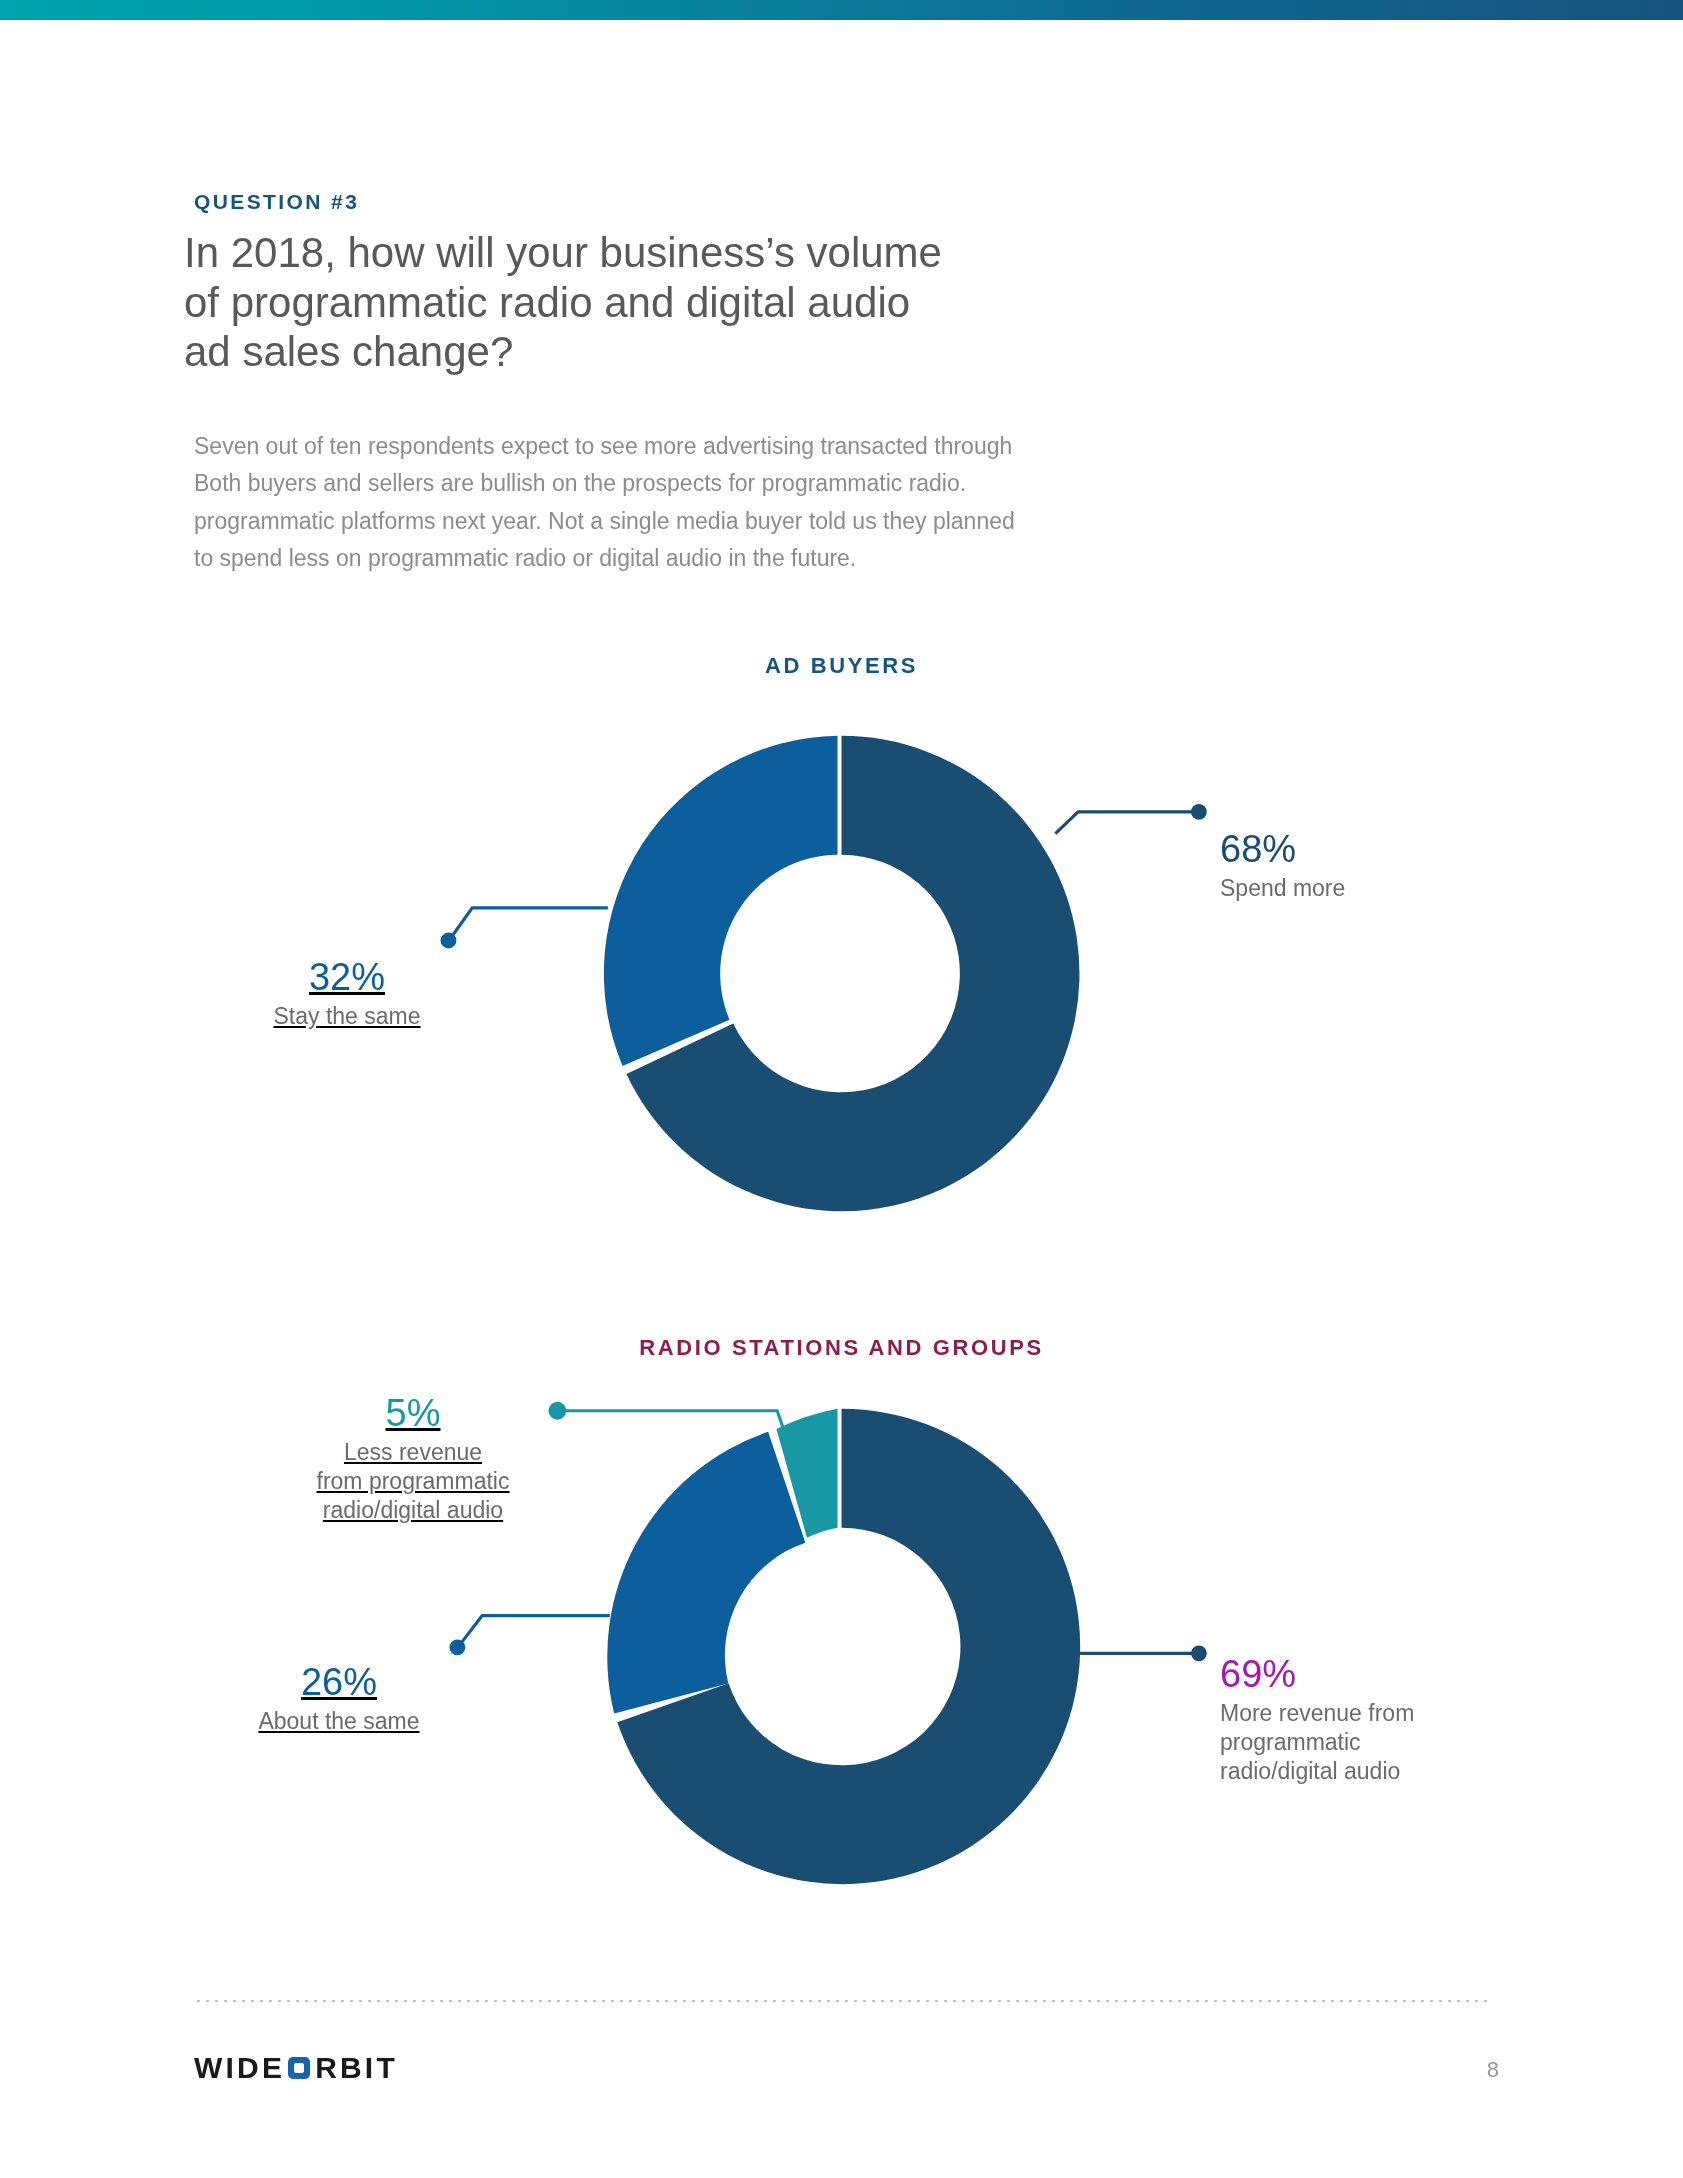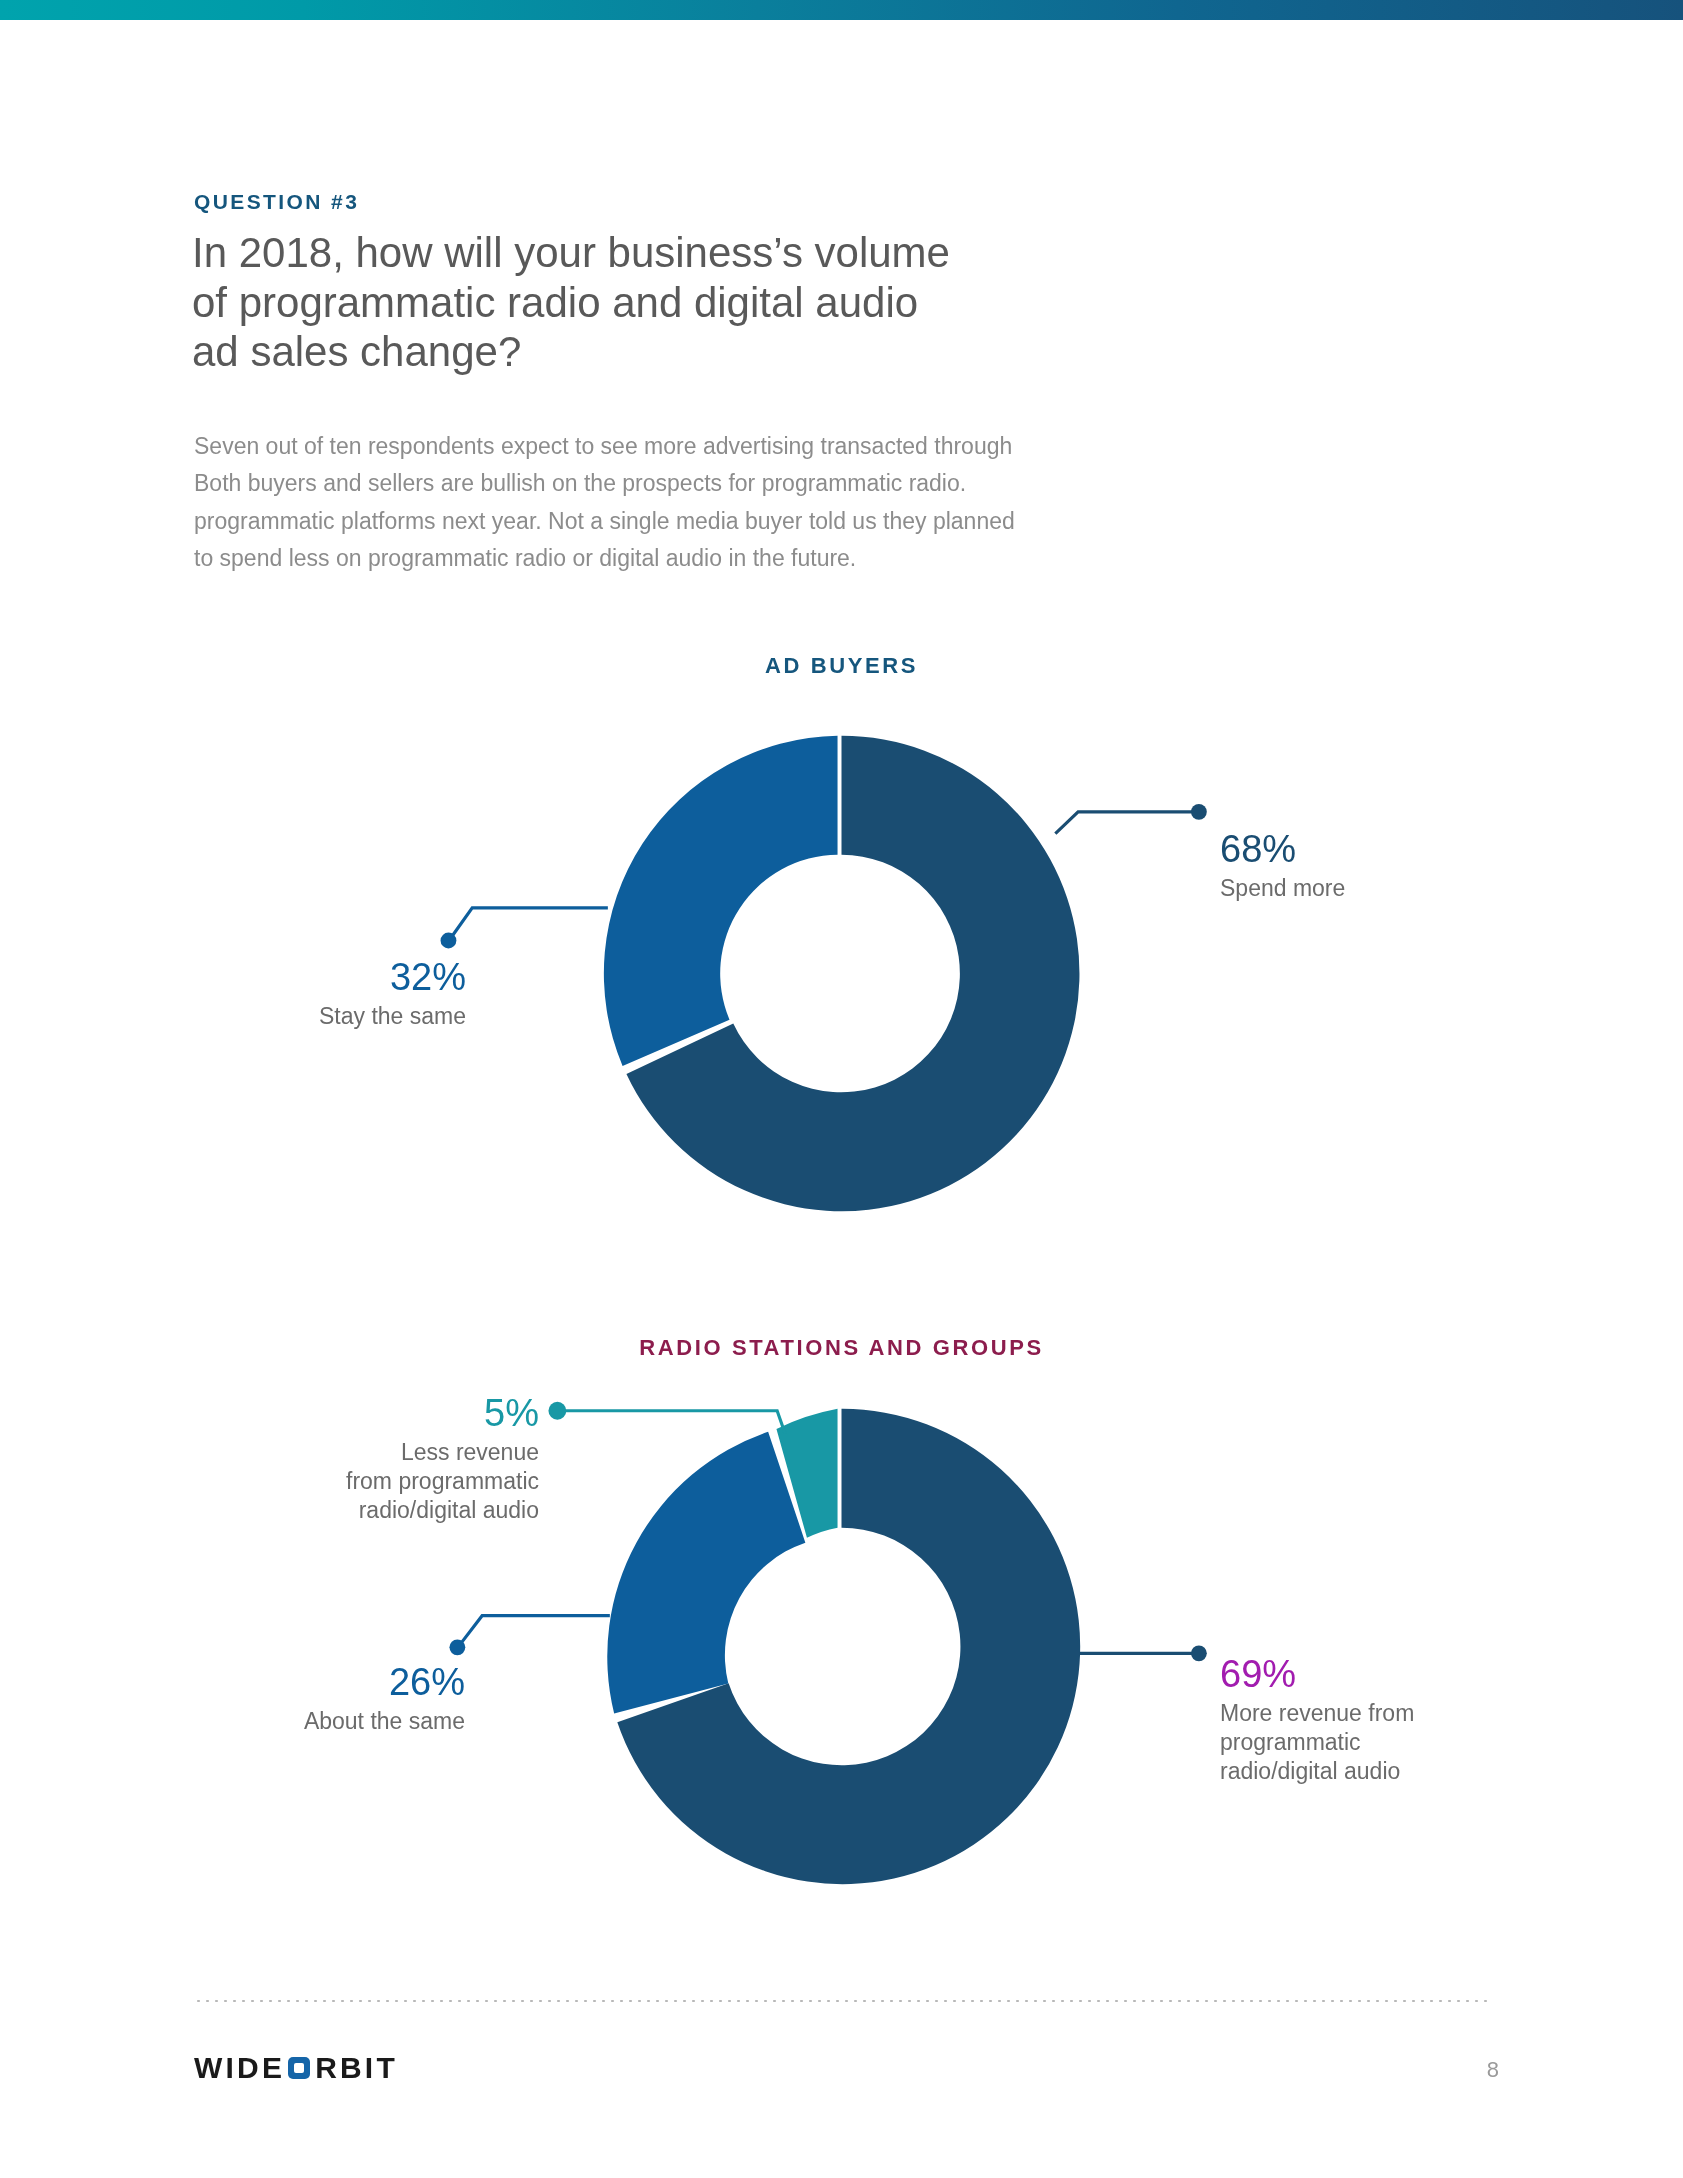--- a/index.html
+++ b/index.html
@@ -17,21 +17,21 @@
     position:absolute;left:0;top:0;width:1683px;height:1556px;
   }
 
   
   .kicker{
     position:absolute;left:194px;top:190px;
     font-size:21px;font-weight:bold;letter-spacing:2.4px;
     color:#15567d;
   }
   .q-title{
-    position:absolute;left:192px;top:228px;width:851px;
+    position:absolute;left:184px;top:228px;width:851px;
     font-size:42px;line-height:1.18;color:#595959;font-weight:normal;
   }
   .q-title div{white-space:nowrap;}
   .q-body{
     position:absolute;left:194px;top:428px;width:950px;
     font-size:23px;line-height:1.62;color:#8c8c8c;
   }
   .q-body div{white-space:nowrap;}
 
   
@@ -49,21 +49,21 @@
   
   .callout{position:absolute;}
   .callout .pct{
     font-size:38px;line-height:1.0;font-weight:normal;
     margin-bottom:6px;
   }
   .callout .desc{
     font-size:23px;line-height:1.28;color:#6b6b6b;
   }
   .callout.right{text-align:left;}
-  .callout.left{text-align:right;}
+  .callout.left{text-align:center;text-decoration:underline;}
 
   #callout-68{left:1220px;top:830px;width:277px;}
   #callout-68 .pct{color:#1a4d72;}
 
   #callout-32{left:228px;top:958px;width:238px;}
   #callout-32 .pct{color:#0d5e9c;}
 
   #callout-5{left:287px;top:1394px;width:252px;}
   #callout-5 .pct{color:#1898a5;}
   #callout-5 .desc{line-height:1.26;}

